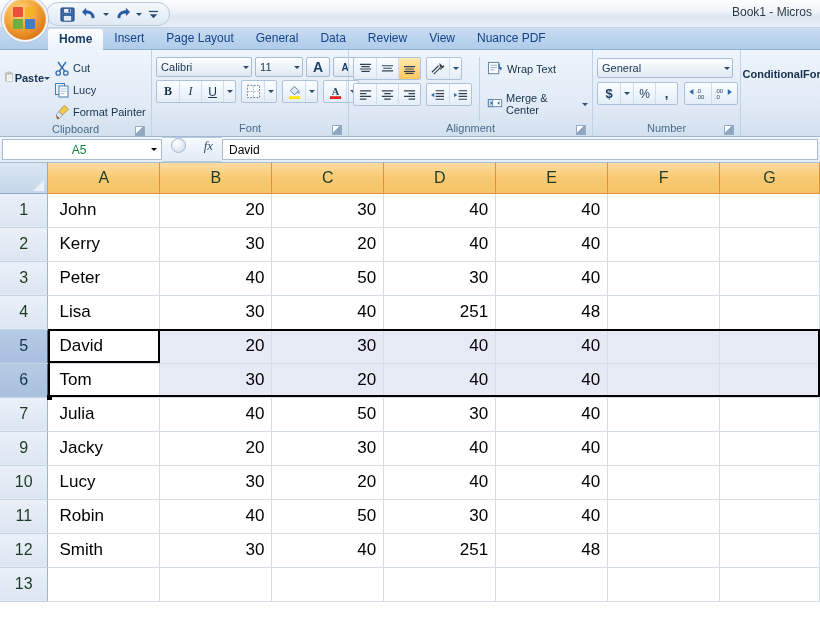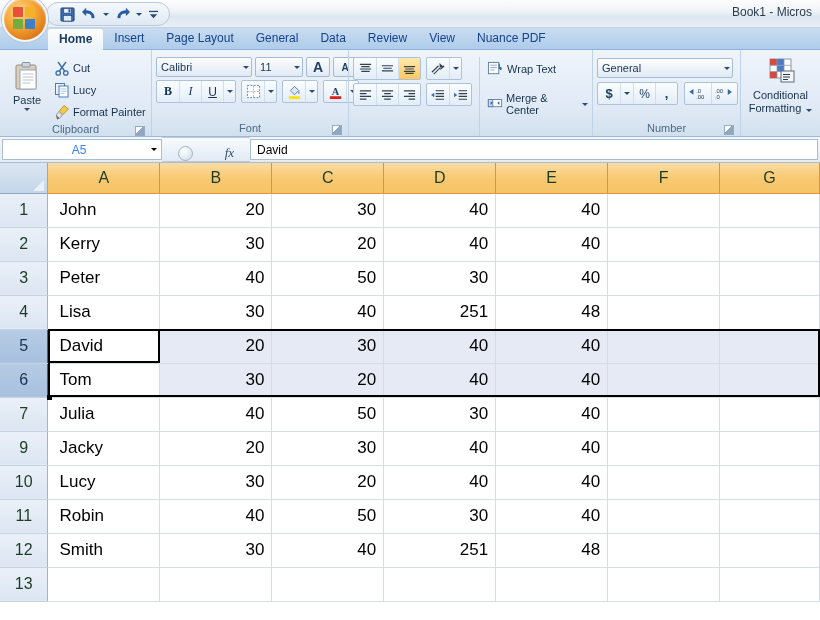--- a/index.html
+++ b/index.html
@@ -84,22 +84,22 @@
     height: 15px; font-size: 11px; color: #4a6b8a; text-align:center;
     line-height: 15px; position: relative;
   }
   .grp-dlg {
     position:absolute; right:2px; bottom:1px; width:10px;height:10px;
     background: linear-gradient(135deg,#fff 40%, #8fa8c0 41%);
     border:1px solid #93abc4;
   }
 
   .btn-big {
-    width: 46px; display:flex; flex-direction:column; align-items:center;
-    padding: 2px 0 0 0; font-size: 11px; color:#16314d;
+    width: 46px; display:flex; flex-direction:row; align-items:center;
+    padding: 2px 0 0 0; font-size: 11px; color:#16314d;font-weight:bold;
   }
   .btn-big .lbl { margin-top:1px; line-height:12px; text-align:center;}
   .mini-row { display:flex; align-items:center; gap:3px; font-size:11px; color:#16314d; height:20px;}
   .mini-col { display:flex; flex-direction:column; gap:2px; }
 
   .ctl {
     border:1px solid #a6bcd4; background: linear-gradient(to bottom,#fdfefe,#dfe9f4);
     border-radius:2px; height:20px; display:flex; align-items:center;
     font-size:11px; color:#18334f;
   }
@@ -116,24 +116,24 @@
 
   
   .fbar {
     height: 26px; display:flex; align-items:stretch;
     background: linear-gradient(to bottom,#f2f6fb,#e4ecf5);
     border-bottom:1px solid #a9bed3;
   }
   .namebox {
     width: 160px; background:#fff; border:1px solid #a9bed3; margin:2px 0 2px 2px;
     display:flex; align-items:center; justify-content:space-between; padding:0 4px;
-    font-size:12px; color:#3b82f6;
+    font-size:12px; color:#15803d;
   }
   .namebox .nb-val { flex:1; text-align:center; }
-  .fbtn-zone { width:88px; display:flex; align-items:flex-end; justify-content:space-around;
+  .fbtn-zone { width:60px; display:flex; align-items:flex-start; justify-content:space-around;
     background: linear-gradient(to bottom,#f7fafd,#e1eaf4); border-top:1px solid #b9cbdd; border-bottom:1px solid #b9cbdd;}
   .fx { font-style: italic; font-family:"Liberation Serif", serif; font-size:13px; color:#33506e; }
   .fbar-input {
     flex:1; background:#fff; border:1px solid #a9bed3; margin:2px 2px 2px 0;
     display:flex; align-items:center; padding-left:6px; font-size:12px; color:#000;
   }
 
   
   .gridwrap { position:relative; width:820px; height:444px; overflow:hidden; background:#fff; }
   table.sheet { border-collapse: collapse; table-layout: fixed; }
@@ -512,20 +512,24 @@
             <svg width="17" height="16" viewBox="0 0 18 17">
               <rect x="1.5" y="3.5" width="15" height="8" fill="#fff" stroke="#5b7ea3"></rect>
               <rect x="1.5" y="3.5" width="5" height="8" fill="#cfe0f0" stroke="#5b7ea3"></rect>
               <path d="M6.5 7.5 L4 5.5 L4 9.5 Z" fill="#2f6aa8"></path>
               <path d="M11.5 7.5 L14 5.5 L14 9.5 Z" fill="#2f6aa8"></path>
             </svg>
             <span>Merge &amp; Center</span>
             <i class="caret-dn"></i>
           </div>
         </div>
+      </div>
+      <div class="grp-label">
+        <span>Alignment</span>
+        <span class="grp-dlg"></span>
       </div>
     </div>
 
     <div class="grp" style="width:148px">
       <div class="grp-body" style="flex-direction:column;gap:4px;padding-top:5px">
         <div class="ctl combo" style="width:136px">
           <span class="cv">General</span>
           <i class="caret-dn"></i>
         </div>
         <div style="display:flex;gap:6px">

